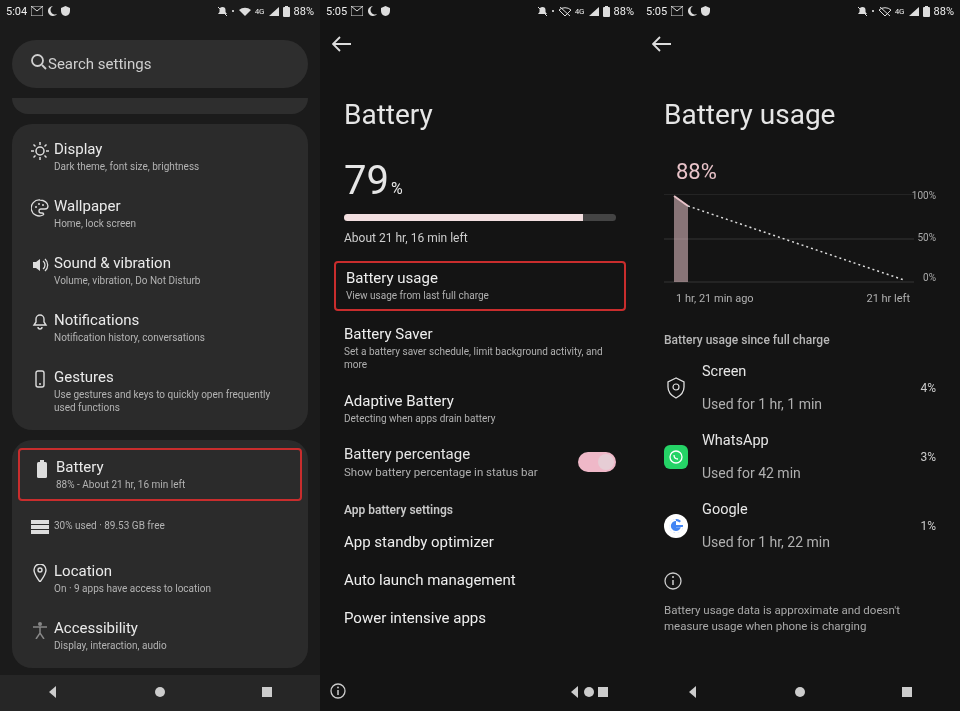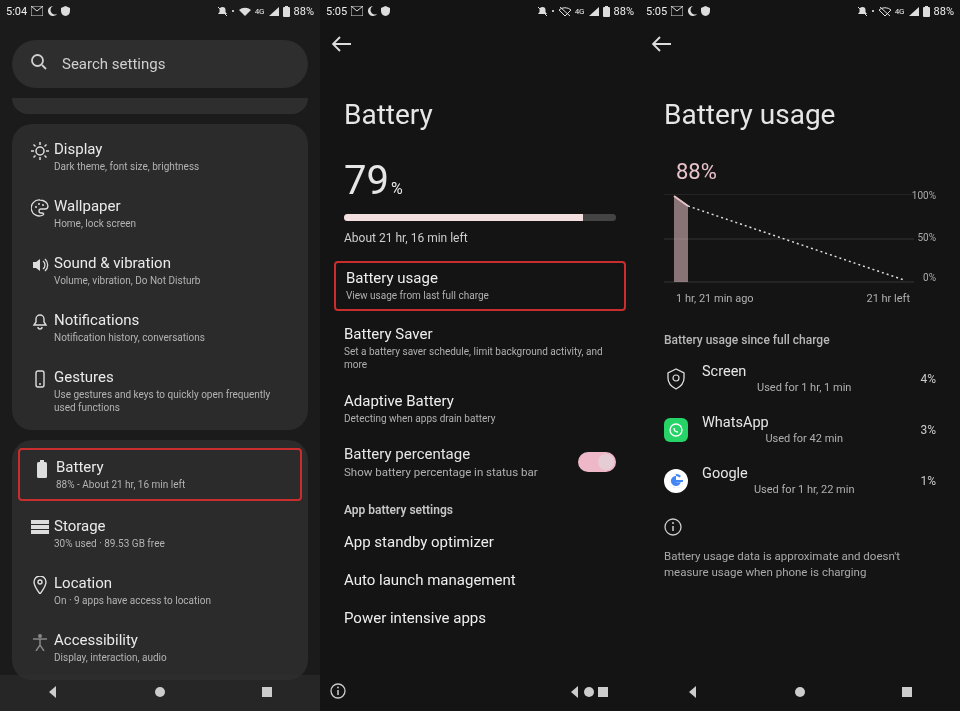--- a/index.html
+++ b/index.html
@@ -9,21 +9,21 @@
   .screen0 { background: #1b1b1b; }
   .screen1, .screen2 { background: #141414; }
 
   
   .statusbar { height: 22px; display: flex; justify-content: space-between; align-items: center; padding: 0 6px; font-size: 11px; color: #eee; }
   .sb-left, .sb-right { display: flex; align-items: center; gap: 4px; }
   .sb-right span { font-size: 11px; }
   .sb-ico { display: inline-flex; align-items: center; }
 
   
-  .search-pill { margin: 18px 12px 10px; height: 48px; background: #2e2e2e; border-radius: 24px; display: flex; align-items: center; padding: 0 18px; color: #cfcfcf; gap: 14px; }
+  .search-pill { margin: 18px 12px 10px; height: 48px; background: #2e2e2e; border-radius: 24px; display: flex; align-items: center; padding: 0 18px; color: #cfcfcf; }
   .search-pill svg { flex: 0 0 auto; }
   .search-pill span { font-size: 15px; }
 
   .partial-card { margin: 6px 12px 10px; height: 16px; background: #2e2e2e; border-radius: 0 0 20px 20px; }
 
   
   .settings-card { margin: 0 12px 10px; background: #2b2b2b; border-radius: 20px; padding: 4px 0; }
   .settings-item { display: flex; align-items: flex-start; padding: 12px 14px 12px 14px; cursor: pointer; border-radius: 12px; }
   .settings-item .iconcol { width: 28px; display: flex; justify-content: center; padding-top: 2px; color: #dcdcdc; }
   .settings-item .txtc { flex: 1; }
@@ -70,21 +70,21 @@
   .graph svg { position: absolute; left: 0; top: 0; }
   .graph-labels { display: flex; justify-content: space-between; font-size: 11px; color: #b0b0b0; margin: 2px 50px 14px 36px; }
 
   .usage-row { display: flex; align-items: center; padding: 10px 24px; gap: 14px; }
   .app-icon { width: 24px; height: 24px; border-radius: 6px; display: flex; align-items: center; justify-content: center; }
   .app-icon.screen { background: transparent; }
   .app-icon.wa { background: #25d366; color: #fff; font-size: 14px; }
   .app-icon.gg { background: #fff; color: #000; border-radius: 50%; font-size: 14px; font-weight: 700; }
   .usage-row .txtc { flex: 1; }
   .usage-row .ttl { font-size: 14.5px; }
-  .usage-row .sub { font-size: 11px; color: #b0b0b0; margin-top: 1px; text-align: center; }
+  .usage-row .sub { font-size: 14px; color: #b0b0b0; margin-top: 16px; }
   .usage-row .pctc { font-size: 12px; color: #ccc; }
   .info-icon { padding: 12px 24px 4px; color: #ccc; }
 
   .fade-bottom { color: #888; }
 </style>
 </head>
 <body>
 
 <div class="screens">
 
@@ -251,21 +251,20 @@
         <div class="iconcol">
             <span>
           <svg width="18" height="14" viewBox="0 0 18 14">
                 <rect x="0" y="0" width="18" height="4" fill="#ddd"></rect>
                 <rect x="0" y="5" width="18" height="4" fill="#ddd"></rect>
                 <rect x="0" y="10" width="18" height="4" fill="#ddd"></rect>
               </svg>
         </span>
           </div>
         <div class="txtc">
-            <div class="ttl">Storage</div>
             <div class="sub">30% used · 89.53 GB free</div>
           </div>
       </div>
       <div class="settings-item">
         <div class="iconcol">
             <span>
           <svg width="14" height="18" viewBox="0 0 14 18">
                 <path d="M7 0a6 6 0 0 0-6 6c0 4 6 12 6 12s6-8 6-12a6 6 0 0 0-6-6z" fill="none" stroke="#ddd" stroke-width="1.4"></path>
                 <circle cx="7" cy="6" r="2" fill="none" stroke="#ddd" stroke-width="1.4"></circle>
               </svg>

